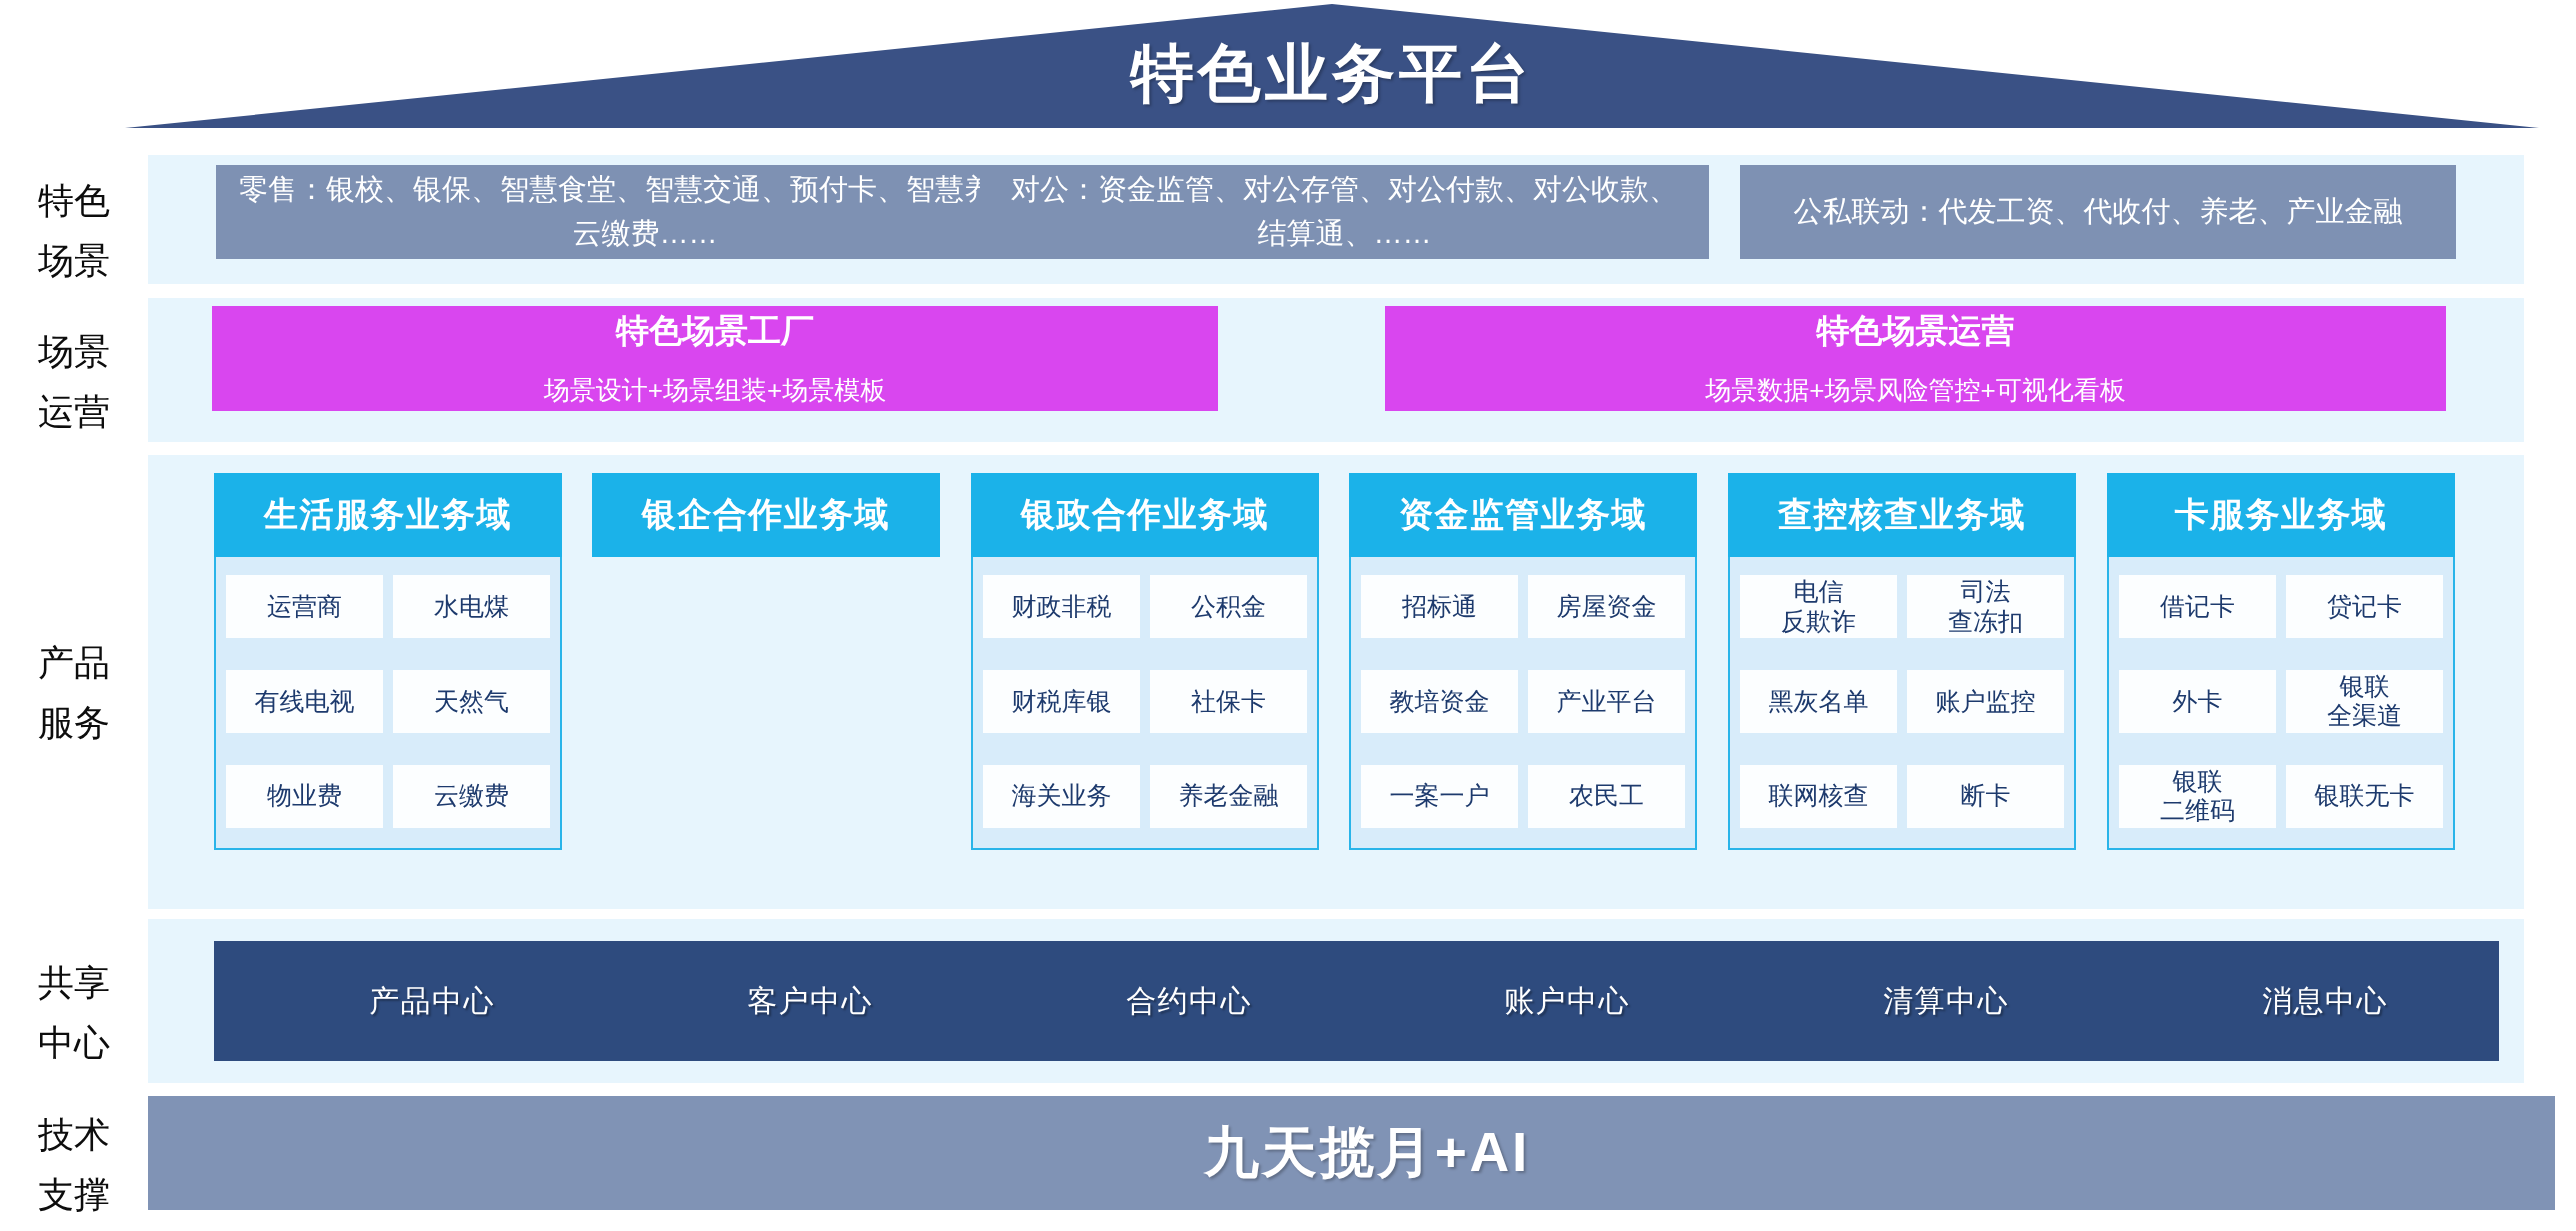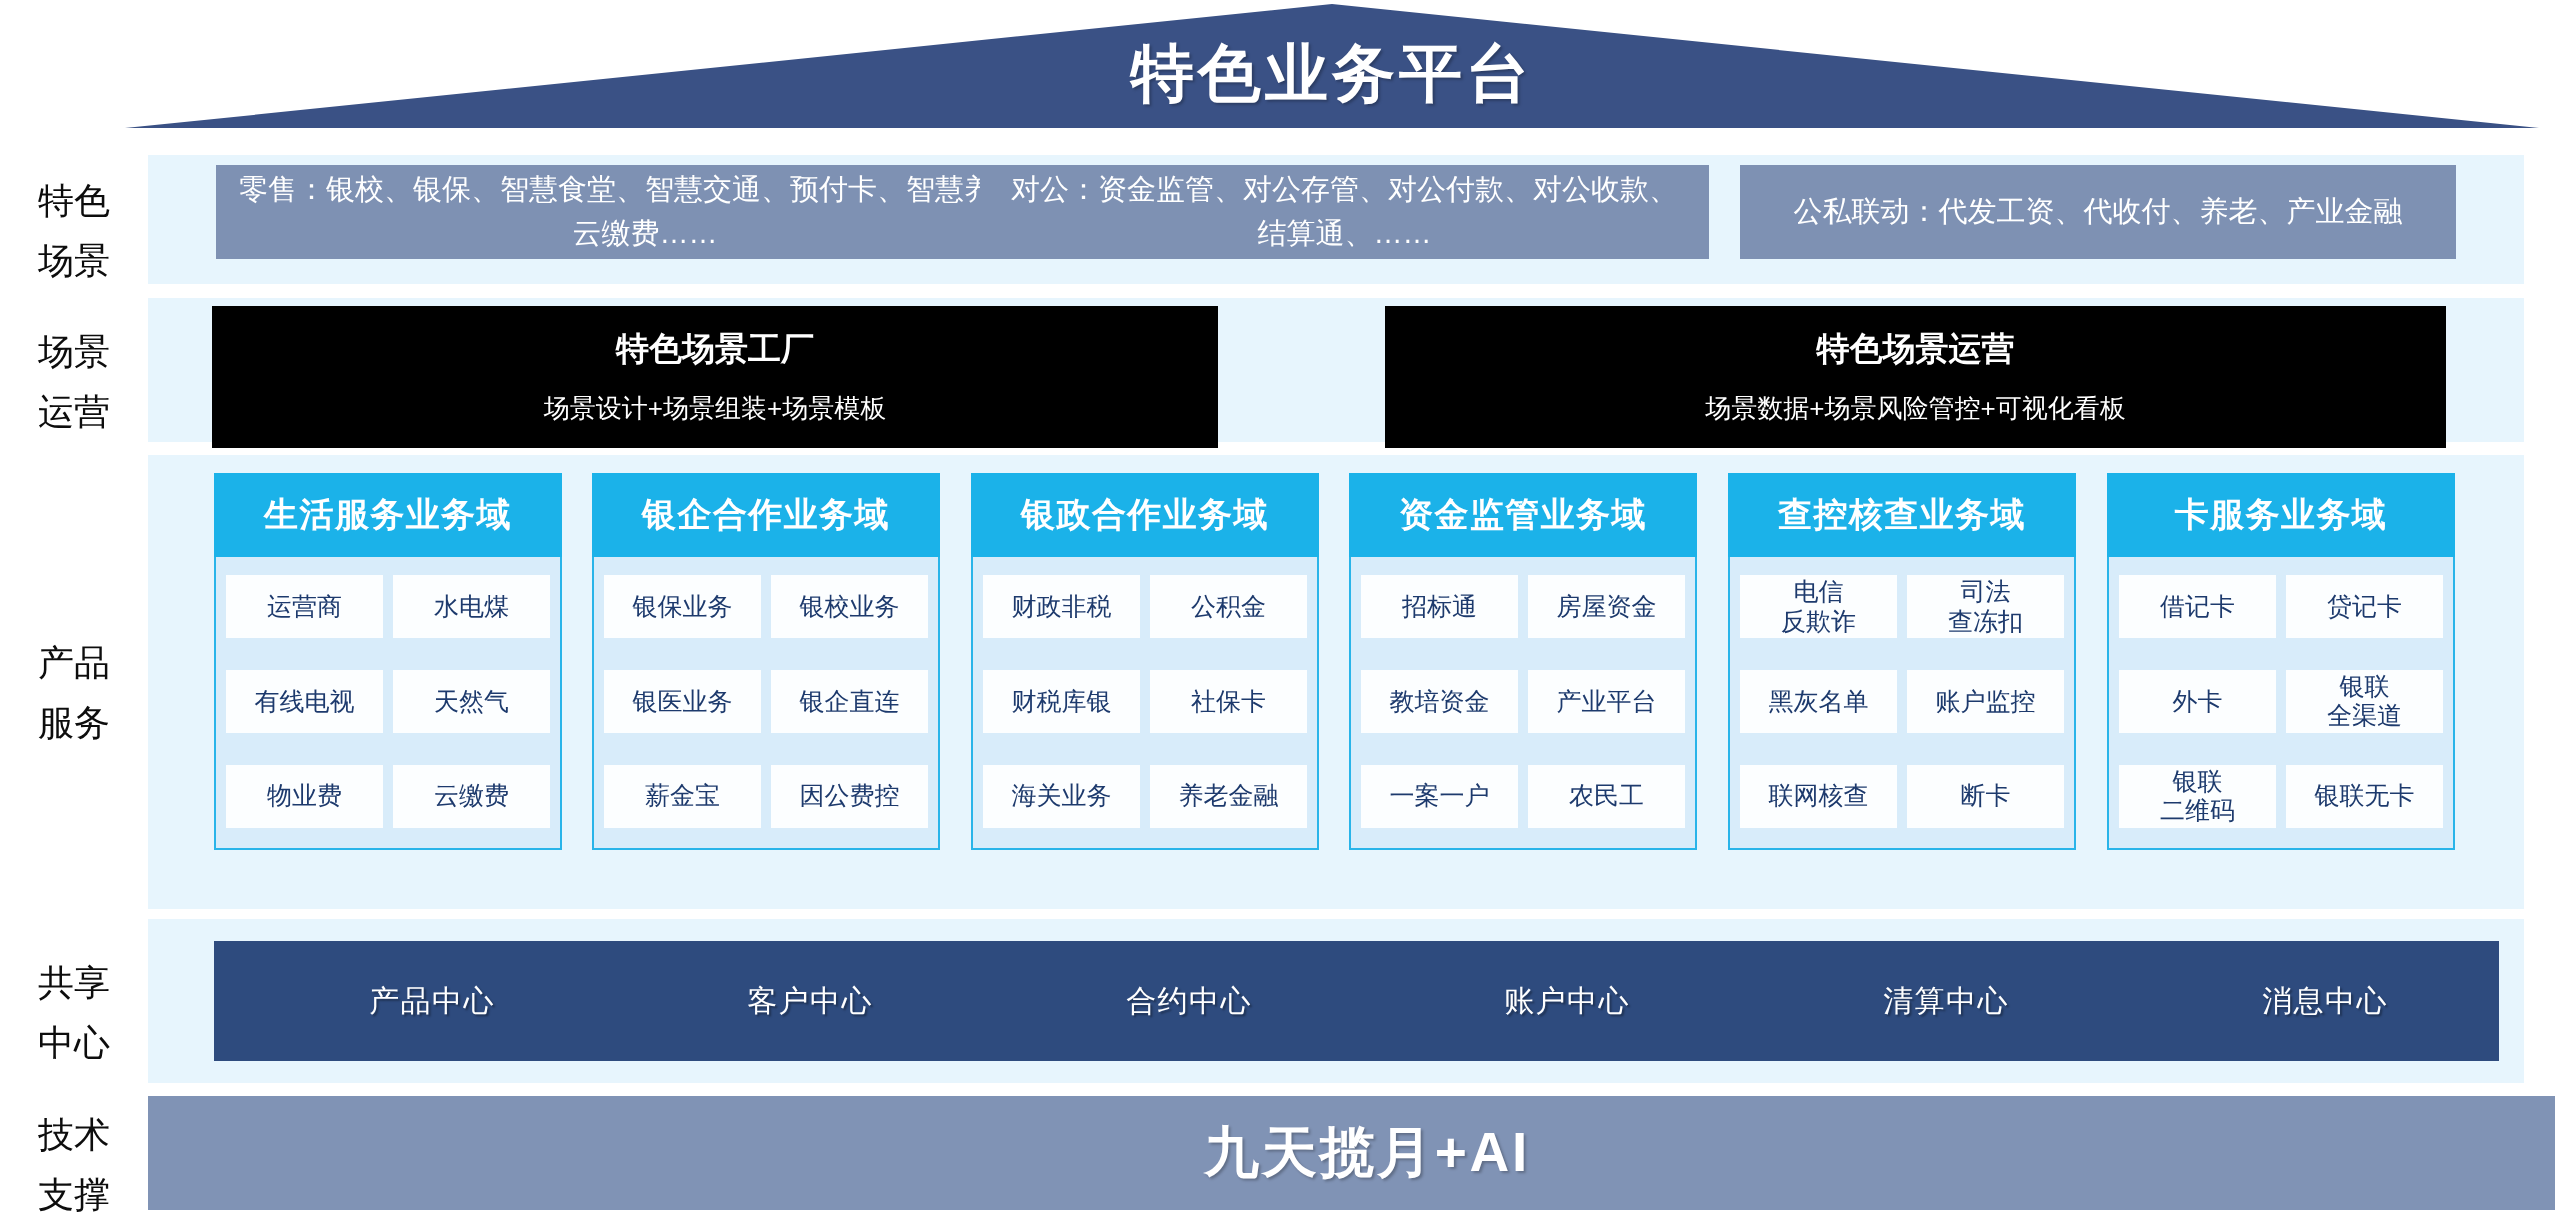--- a/index.html
+++ b/index.html
@@ -24,21 +24,21 @@
   .band-products{top:455px;height:454px;}
   .band-centers{top:919px;height:164px;}
   .band-tech{top:1096px;height:114px;background:#8093b5;display:flex;align-items:center;justify-content:center;padding-left:31px;}
 
   
   .scene-box{position:absolute;top:9.6px;height:94px;background:#7e91b3;color:#ffffff;
         box-sizing:border-box;display:flex;align-items:center;justify-content:center;
         text-align:center;font-size:29px;line-height:1.5;padding:0 20.5px;}
 
   
-  .op-box{position:absolute;top:7.5px;height:142px;background:#000000;color:#ffffff;
+  .op-box{position:absolute;top:7.5px;height:105px;background:#d946ef;color:#ffffff;
         display:flex;flex-direction:column;align-items:center;justify-content:center;
         box-sizing:border-box;gap:19px;text-align:center;}
   .op-title{font-size:33px;font-weight:bold;}
   .op-sub{font-size:26px;}
 
   
   .domain-col{position:absolute;top:18px;width:348px;height:377px;}
   .domain-header{height:84px;background:#1bb2e9;color:#ffffff;font-size:34px;font-weight:bold;
         display:flex;align-items:center;justify-content:center;letter-spacing:1.4px;}
   .domain-body{position:absolute;top:84px;left:0;right:0;bottom:0;background:#d8ecfa;
@@ -109,34 +109,20 @@
         </div>
         <div class="chip-row">
           <div class="chip">物业费</div>
           <div class="chip">云缴费</div>
         </div>
       </div>
     </div>
 
     <div class="domain-col" style="left:444px">
       <div class="domain-header">银企合作业务域</div>
-      <div class="domain-body">
-        <div class="chip-row">
-          <div class="chip">银保业务</div>
-          <div class="chip">银校业务</div>
-        </div>
-        <div class="chip-row">
-          <div class="chip">银医业务</div>
-          <div class="chip">银企直连</div>
-        </div>
-        <div class="chip-row">
-          <div class="chip">薪金宝</div>
-          <div class="chip">因公费控</div>
-        </div>
-      </div>
     </div>
 
     <div class="domain-col" style="left:823px">
       <div class="domain-header">银政合作业务域</div>
       <div class="domain-body">
         <div class="chip-row">
           <div class="chip">财政非税</div>
           <div class="chip">公积金</div>
         </div>
         <div class="chip-row">

